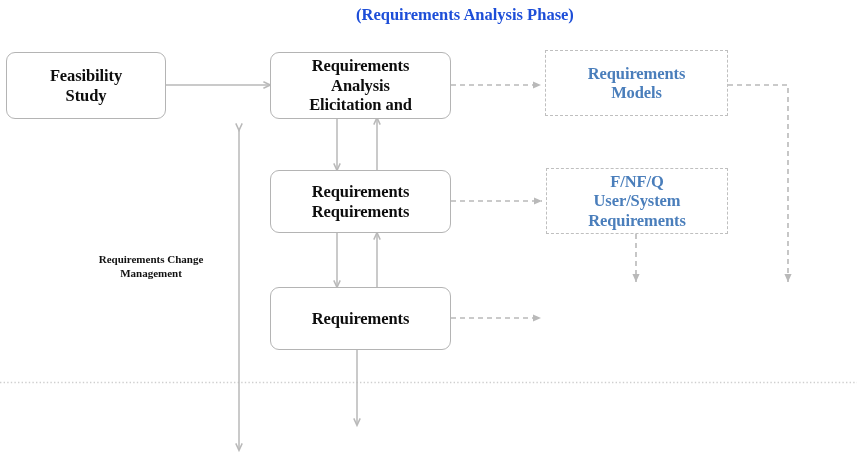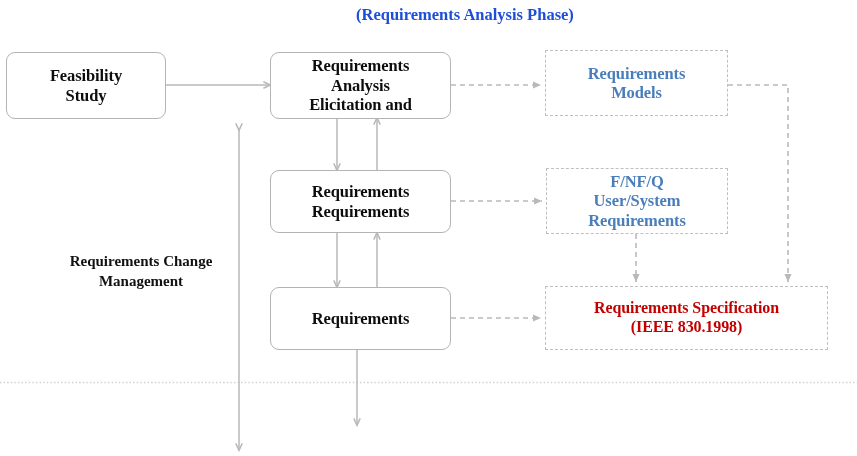--- a/index.html
+++ b/index.html
@@ -44,25 +44,26 @@
     position:absolute;
     font-weight:bold;
     font-size:16.5px;
     color:#1d4ed8;
     white-space:nowrap;
     z-index:3;
   }
   .side-label{
     position:absolute;
     font-weight:bold;
-    font-size:15px;
+    font-size:11px;
     color:#111111;
     text-align:center;
     line-height:1.3;
     z-index:3;
+    margin-left:10px;
   }
   .node span{display:block;}
 </style>
 </head>
 <body>
 
 <div id="diagram">
 
   <svg class="layer" viewBox="0 0 857 456" width="857" height="456" xmlns="http://www.w3.org/2000/svg">
     <defs>
@@ -139,26 +140,20 @@
   </div>
 
   <div class="node dashed-node blue" style="left:546px;top:168px;width:182px;height:66px;">
     <div>
       <span>F/NF/Q</span>
       <span>User/System</span>
       <span>Requirements</span>
     </div>
   </div>
 
-  <div class="node dashed-node red" style="left:545px;top:286px;width:283px;height:64px;">
-    <div>
-      <span>Requirements Specification</span>
-      <span>(IEEE 830.1998)</span>
-    </div>
-  </div>
 
   <div class="side-label" style="left:60px;top:252px;width:162px;">
     <span>Requirements</span>
     <span>Change</span>
     <span>Management</span>
   </div>
 
 
 </div>
 

